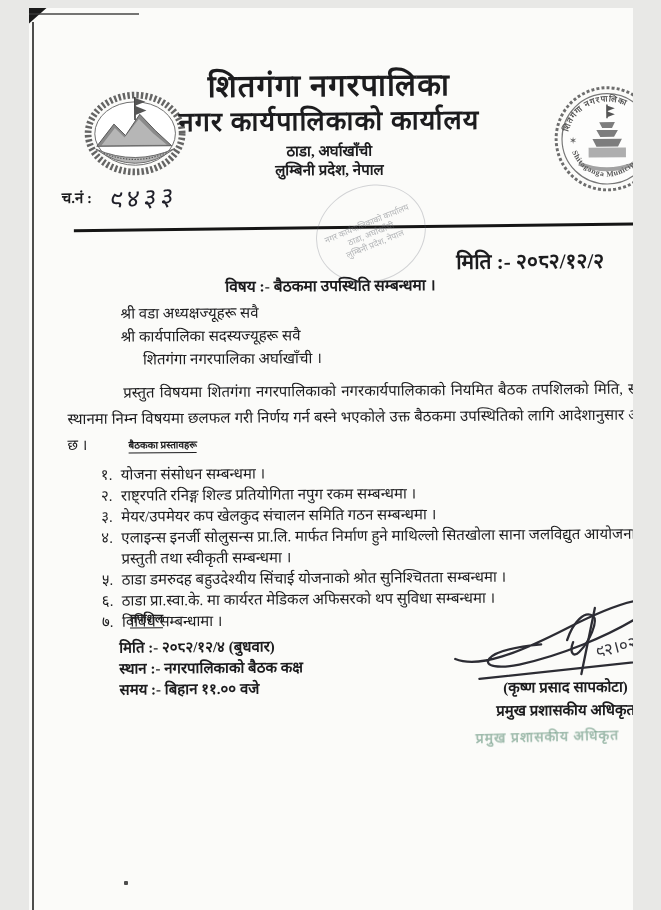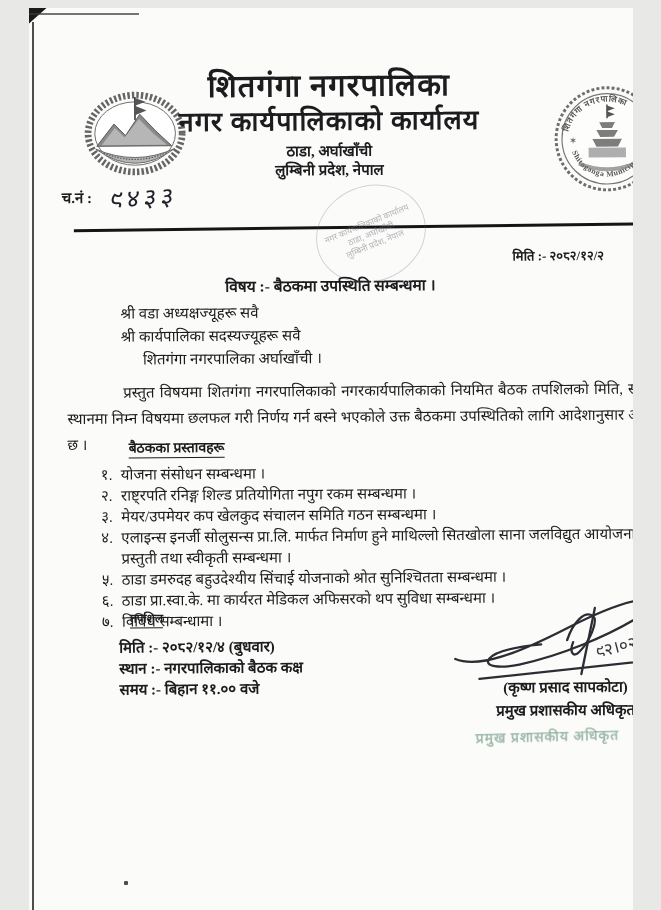--- a/index.html
+++ b/index.html
@@ -36,31 +36,31 @@
 
   .rule{position:absolute;left:46px;top:218px;width:585px;height:2.5px;background:#151515;transform:rotate(-0.25deg);}
 
   
   .cstamp{position:absolute;left:287px;top:178px;width:112px;height:96px;
     transform:rotate(-22deg);opacity:.5;z-index:3;color:#6b6f76;}
   .cstamp .ring{position:absolute;inset:0;border:1px solid rgba(100,104,116,.55);border-radius:50%;}
   .cstamp .lines{position:absolute;inset:0;display:flex;flex-direction:column;justify-content:center;
     text-align:center;font-size:8.5px;line-height:11px;}
 
-  .dateline{position:absolute;right:28px;top:240px;font-size:13px;font-weight:700;}
+  .dateline{position:absolute;right:28px;top:240px;font-size:21px;font-weight:700;}
 
   .subject{position:absolute;left:0;right:0;top:266px;text-align:center;font-size:15.5px;font-weight:700;}
 
   .addr{position:absolute;left:92px;top:293px;font-size:15px;line-height:23px;font-weight:500;}
   .addr .l3{padding-left:22px;}
 
   .bodypara{position:absolute;left:38px;top:370px;width:600px;font-size:15px;line-height:26px;
     text-align:justify;text-indent:56px;font-weight:500;}
 
-  .prop-head{position:absolute;left:99px;top:428px;font-size:14px;font-weight:700;
+  .prop-head{position:absolute;left:99px;top:428px;font-size:10px;font-weight:700;
     border-bottom:1.6px solid #1c1c1e;padding-bottom:1px;}
 
   .proplist{position:absolute;left:71px;top:455px;width:576px;font-size:15px;line-height:21px;font-weight:500;}
   .prop-row{display:flex;}
   .prop-row .num{flex:0 0 20px;}
   .prop-row .txt{flex:1;}
 
   .sched-head{position:absolute;left:99px;top:600px;font-size:12px;font-weight:700;
     border-bottom:1.6px solid #1c1c1e;padding-bottom:1px;}
   .sched{position:absolute;left:88px;top:628px;font-size:15px;font-weight:700;line-height:21px;}

